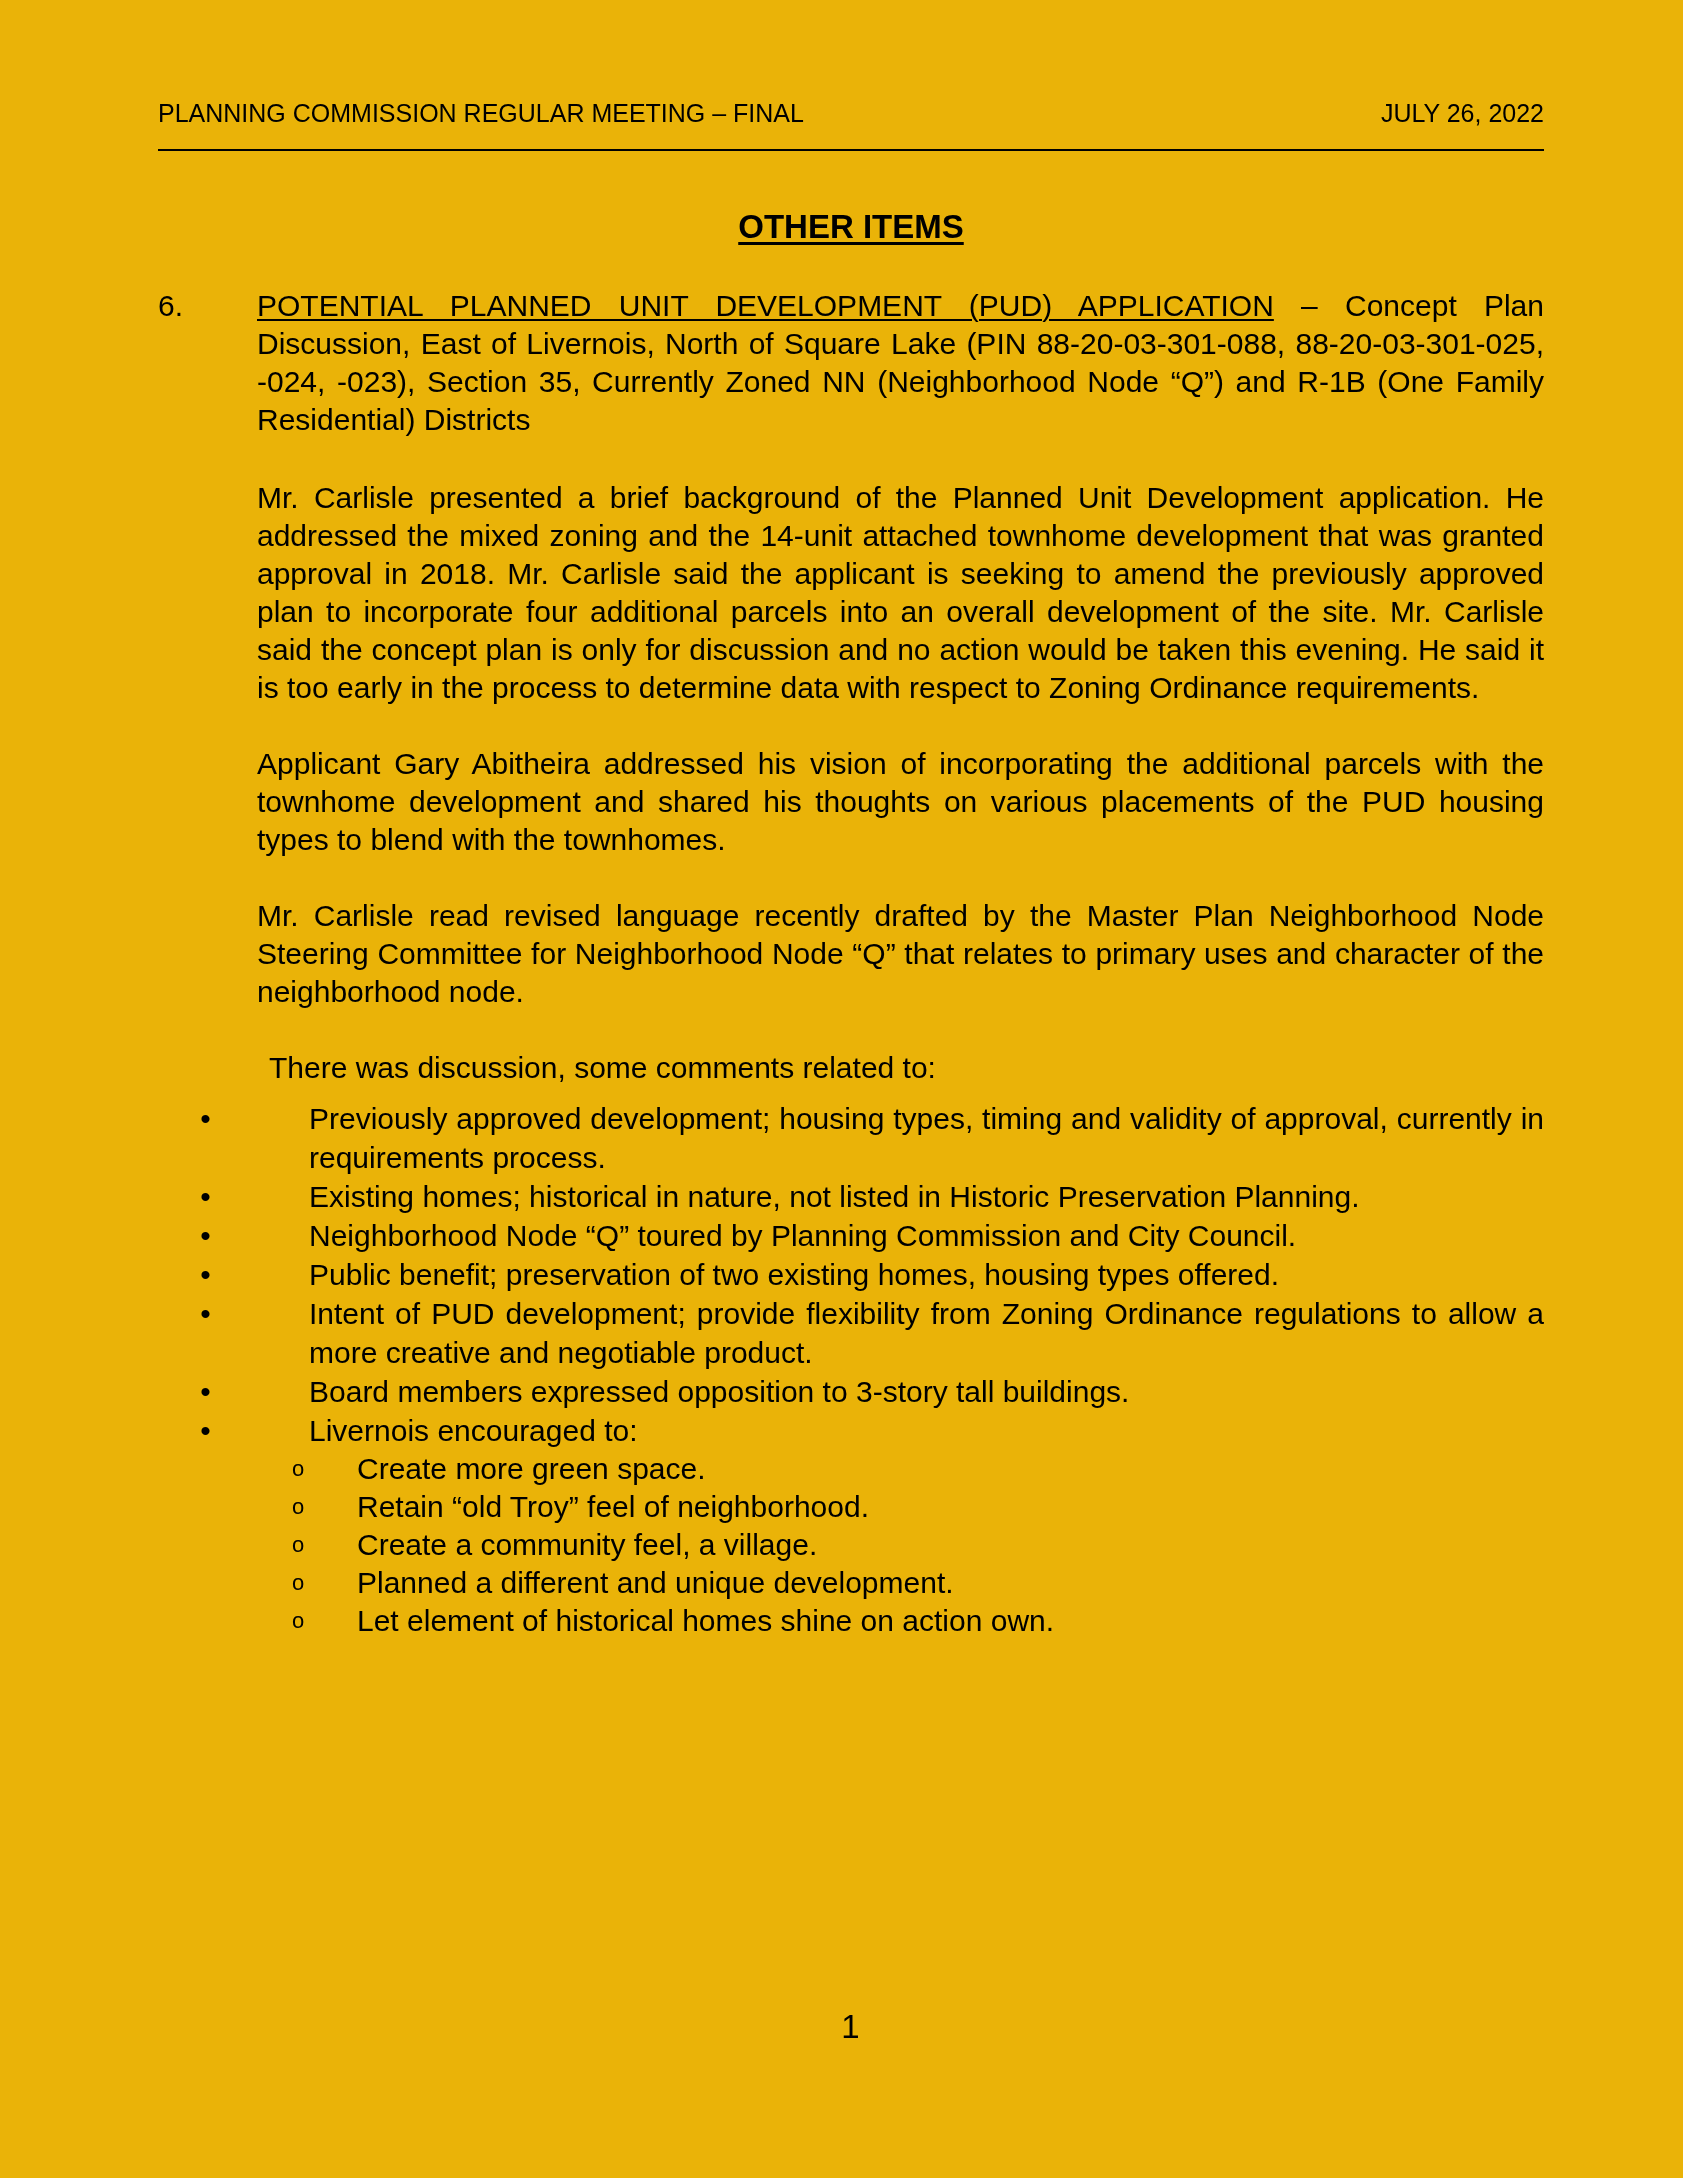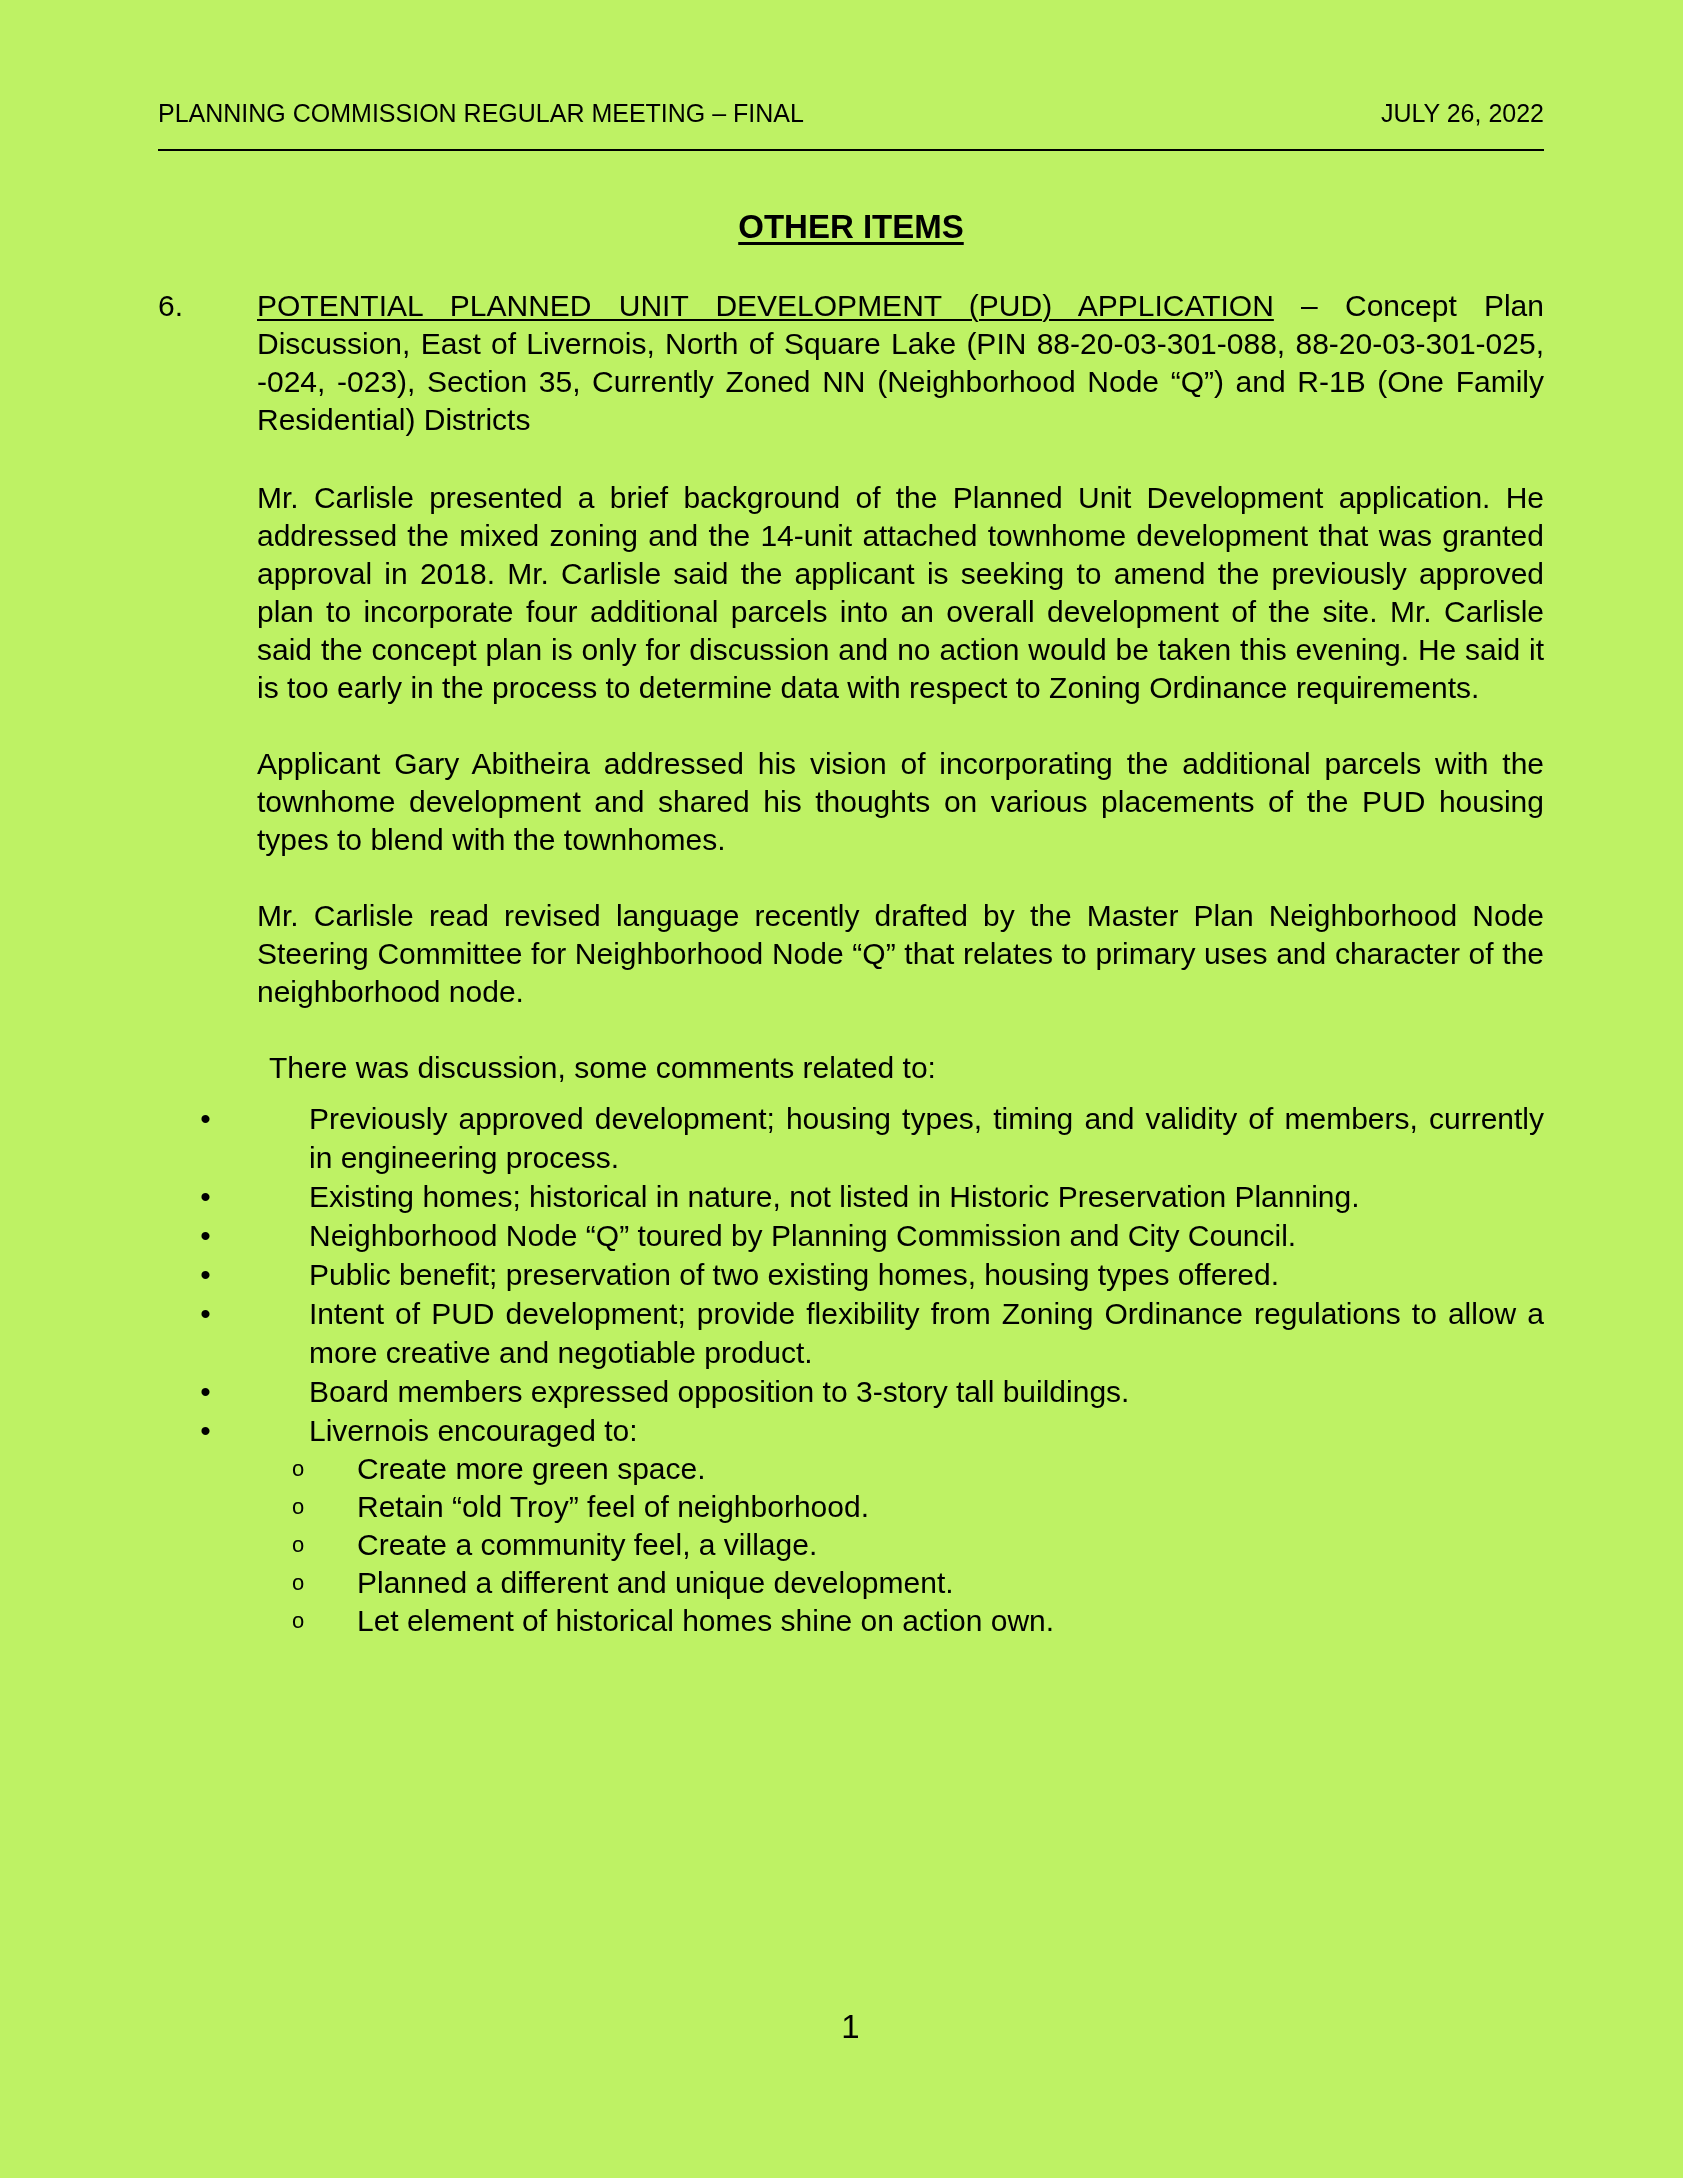--- a/index.html
+++ b/index.html
@@ -1,17 +1,17 @@
 <!DOCTYPE html>
 <html><head>
 <meta charset="utf-8">
 <style>
   html, body { margin: 0; padding: 0; background: #ffffff; }
   body { width: 1683px; height: 2178px; position: relative; overflow: hidden; color: #000; font-family: "Liberation Sans", sans-serif; }
-  .page { position: absolute; left: 0; top: 0; width: 1683px; height: 2178px; background: #bef264; }
+  .page { position: absolute; left: 0; top: 0; width: 1683px; height: 2178px; background: #eab308; }
 
   .run-header { position: absolute; left: 158px; width: 1386px; top: 97px; height: 32px; font-size: 25px; line-height: 32px; }
   .run-header .left { position: absolute; left: 0; top: 0; white-space: nowrap; }
   .run-header .right { position: absolute; right: 0; top: 0; white-space: nowrap; }
   .header-rule { position: absolute; left: 158px; width: 1386px; top: 149px; height: 0; border-top: 2px solid #000; }
 
   .section-title { position: absolute; left: 158px; width: 1386px; top: 207px; text-align: center; font-size: 33px; font-weight: bold; line-height: 40px; }
   .section-title span { text-decoration: underline; text-decoration-thickness: 3px; text-underline-offset: 4px; margin-top: 48px; }
 
   .body-text { font-size: 30px; line-height: 38px; }
@@ -53,21 +53,21 @@
     <span class="title">POTENTIAL PLANNED UNIT DEVELOPMENT (PUD) APPLICATION</span><span> – Concept Plan Discussion, East of Livernois, North of Square Lake (PIN 88-20-03-301-088, 88-20-03-301-025, -024, -023), Section 35, Currently Zoned NN (Neighborhood Node “Q”) and R-1B (One Family Residential) Districts</span>
   </div>
 
   <div class="content body-text">
     <p>Mr. Carlisle presented a brief background of the Planned Unit Development application. He addressed the mixed zoning and the 14-unit attached townhome development that was granted approval in 2018. Mr. Carlisle said the applicant is seeking to amend the previously approved plan to incorporate four additional parcels into an overall development of the site. Mr. Carlisle said the concept plan is only for discussion and no action would be taken this evening. He said it is too early in the process to determine data with respect to Zoning Ordinance requirements.</p>
     <p>Applicant Gary Abitheira addressed his vision of incorporating the additional parcels with the townhome development and shared his thoughts on various placements of the PUD housing types to blend with the townhomes.</p>
     <p>Mr. Carlisle read revised language recently drafted by the Master Plan Neighborhood Node Steering Committee for Neighborhood Node “Q” that relates to primary uses and character of the neighborhood node.</p>
     <p class="lead">There was discussion, some comments related to:</p>
 
     <ul class="bullets">
-      <li><span class="bul">•</span><span>Previously approved development; housing types, timing and validity of members, currently in engineering process.</span></li>
+      <li><span class="bul">•</span><span>Previously approved development; housing types, timing and validity of approval, currently in requirements process.</span></li>
       <li><span class="bul">•</span><span>Existing homes; historical in nature, not listed in Historic Preservation Planning.</span></li>
       <li><span class="bul">•</span><span>Neighborhood Node “Q” toured by Planning Commission and City Council.</span></li>
       <li><span class="bul">•</span><span>Public benefit; preservation of two existing homes, housing types offered.</span></li>
       <li><span class="bul">•</span><span>Intent of PUD development; provide flexibility from Zoning Ordinance regulations to allow a more creative and negotiable product.</span></li>
       <li><span class="bul">•</span><span>Board members expressed opposition to 3-story tall buildings.</span></li>
       <li><span class="bul">•</span><span>Livernois encouraged to:</span>
         <ul class="subs">
           <li><span class="sbul">o</span><span>Create more green space.</span></li>
           <li><span class="sbul">o</span><span>Retain “old Troy” feel of neighborhood.</span></li>
           <li><span class="sbul">o</span><span>Create a community feel, a village.</span></li>

